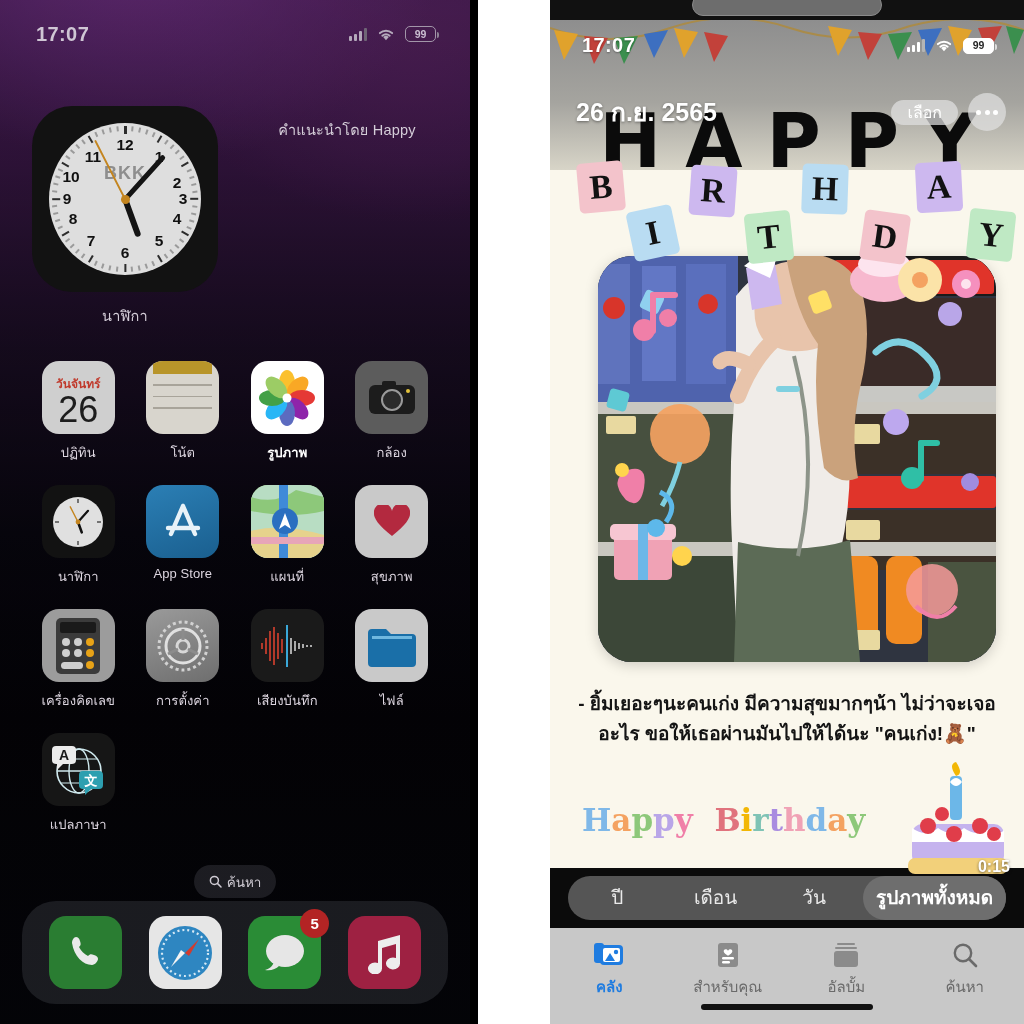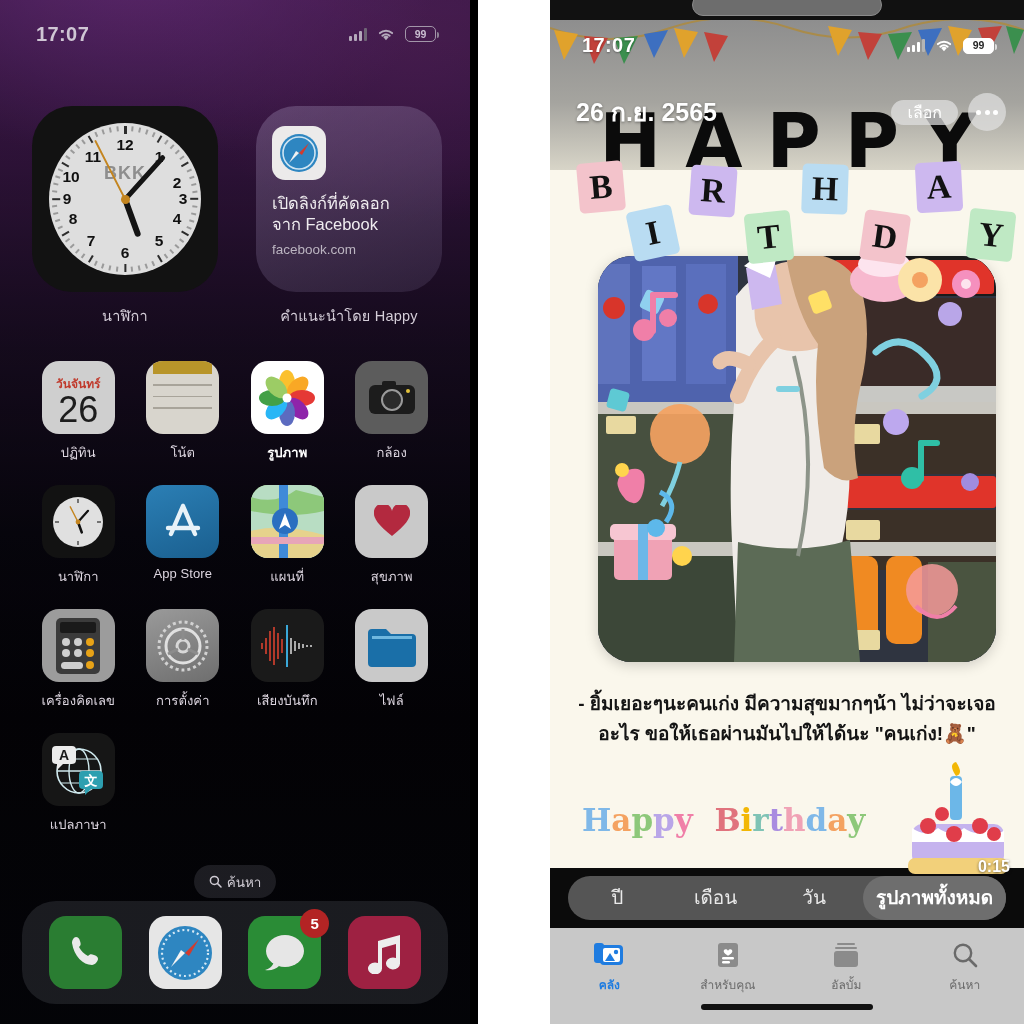--- a/index.html
+++ b/index.html
@@ -173,21 +173,21 @@
   .seg-wrap { position:absolute; top:868px; left:0; right:0; height:60px; background:#0b0b0b;
               display:flex; align-items:center; padding:0 18px; }
   .seg { flex:1; height:44px; background:#555; border-radius:22px; display:flex; align-items:center; }
   .seg-item { flex:1; text-align:center; font-size:19px; color:#e9e9e9; height:44px;
               line-height:44px; border-radius:22px; }
   .seg-item.active { background:#6e6e6e; color:#fff; font-weight:700; flex:1.45; }
 
   .tabbar { position:absolute; top:928px; left:0; right:0; bottom:0; background:#c8c8c8;
             display:flex; align-items:flex-start; padding-top:14px; }
   .tab { flex:1; display:flex; flex-direction:column; align-items:center; gap:7px; }
-  .tab-lbl { font-size:12px; color:#6a6a6a; }
+  .tab-lbl { font-size:15px; color:#6a6a6a; }
   .tab.active .tab-lbl { color:#1f7ce0; font-weight:700; }
   .home-ind { position:absolute; bottom:14px; left:50%; transform:translateX(-50%);
               width:172px; height:6px; background:#111; border-radius:3px; }
 </style>
 </head>
 <body>
 
 <div class="screen home">
 
   <div class="statusbar">
@@ -294,35 +294,20 @@
           <div class="hand h-hour" style="transform:rotate(160deg)"></div>
           <div class="hand h-min" style="transform:rotate(42deg)"></div>
           <div class="hand h-sec" style="transform:rotate(333deg)"></div>
           <div class="pin"></div>
         </div>
       </div>
       <div class="w-label">นาฬิกา</div>
     </div>
 
     <div class="widget-cell">
-      <div class="widget-box siriw">
-        <div class="siri-ico">
-          <svg width="44" height="44" viewBox="0 0 44 44">
-            <circle cx="22" cy="22" r="19" fill="#2e86c1"></circle>
-            <circle cx="22" cy="22" r="16" fill="none" stroke="#cfe4f2" stroke-width="1.6"></circle>
-            <polygon points="22,22 32,12 25,24" fill="#d13b2e"></polygon>
-            <polygon points="22,22 12,32 19,20" fill="#f2f2f2"></polygon>
-          </svg>
-        </div>
-        <div class="siri-t1">
-          <div>เปิดลิงก์ที่คัดลอก</div>
-          <div>จาก Facebook</div>
-        </div>
-        <div class="siri-t2">facebook.com</div>
-      </div>
       <div class="w-label">คำแนะนำโดย Happy</div>
     </div>
   </div>
 
   <div class="grid">
 
     <div class="app">
       <div class="app-ico ic-cal">
         <div class="d1">วันจันทร์</div>
         <div class="d2">26</div>

